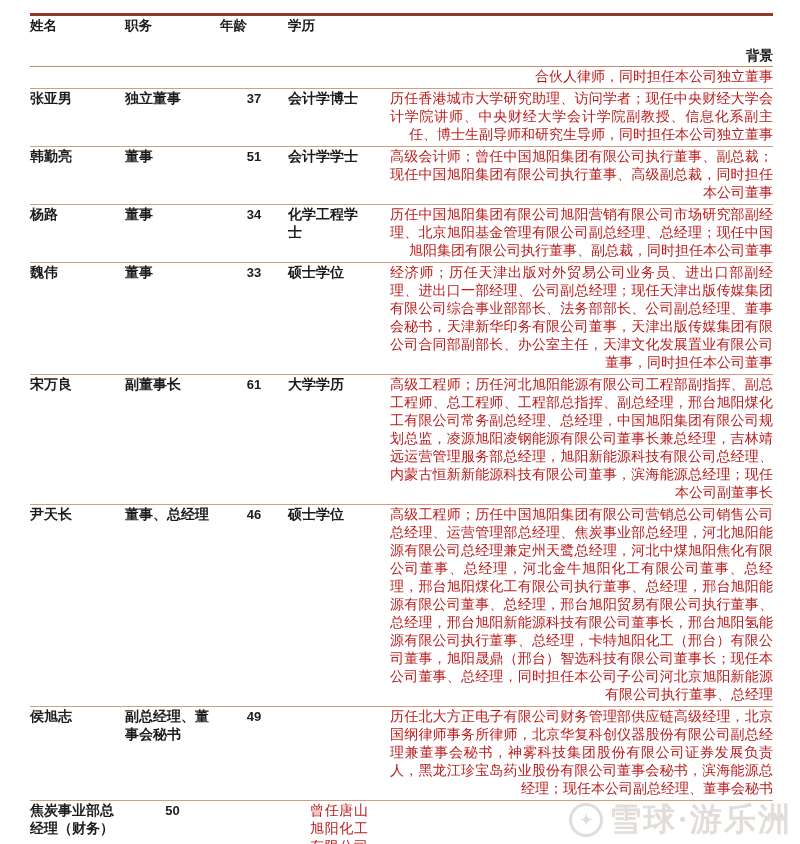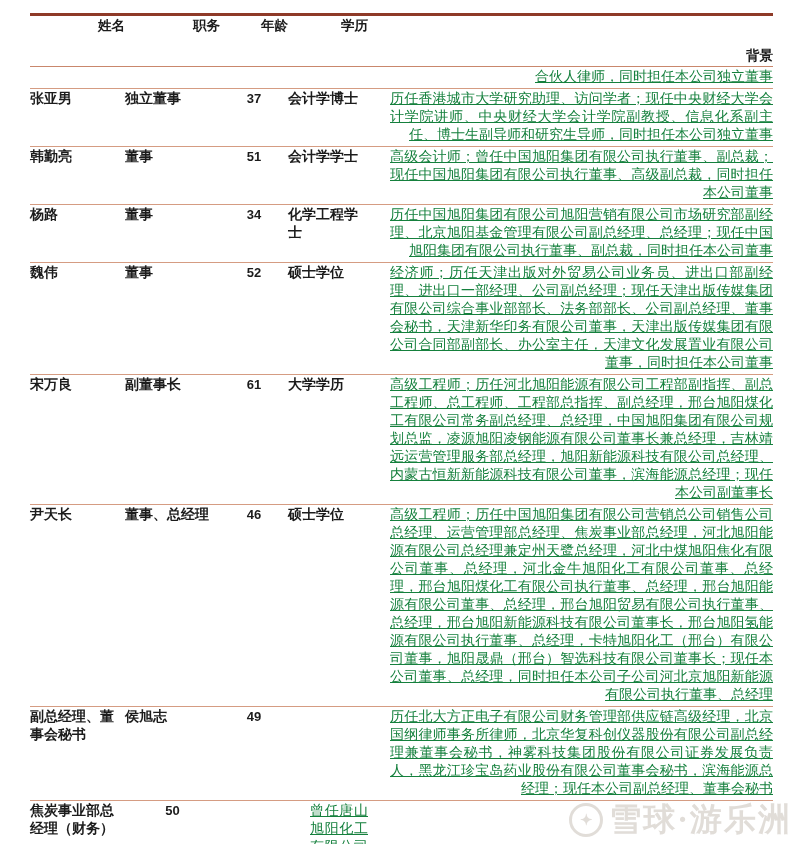--- a/index.html
+++ b/index.html
@@ -15,43 +15,42 @@
   }
   .head,.row{
     display:grid;
     grid-template-columns:95px 95px 68px 80px 1fr;
   }
   .head{
     border-bottom:1px solid #c9876c;
     padding:2px 0 2px 0;
     font-weight:bold;font-size:13.5px;line-height:16px;
   }
-  .head .hc{text-align:right;}
+  .head .hc{text-align:left;}
   .head .hc.bg{text-align:right;margin-top:30px;}
   .row{
     border-bottom:1px solid #d59c82;
     padding:1px 0 2px 0;
   }
   .row:last-child{border-bottom:1px solid #b07a5e;}
   .cell{font-size:14px;line-height:18px;}
   .cell.name,.cell.pos,.cell.edu{
     text-align:left;font-weight:600;
   }
   .cell.age{
     text-align:center;
     font-family:"Liberation Sans","DejaVu Sans",sans-serif;
     font-size:13px;font-weight:600;
   }
   .cell.bg{
     padding-left:22px;
     text-align:justify;
     text-align-last:right;
     text-justify:inter-character;
-    color:#15803d;
-    text-decoration:underline;
+    color:#b91c1c;
   }
   .source{
     position:absolute;left:31px;top:851px;
     font-size:11.5px;color:#a18c6e;letter-spacing:1px;
   }
   .watermark{
     position:absolute;right:8px;top:800px;height:40px;
     display:flex;align-items:center;gap:6px;
     color:#c9c2ba;opacity:0.55;pointer-events:none;
     font-weight:700;
@@ -101,41 +100,41 @@
         <div class="row">
     <div class="cell name">杨路</div>
     <div class="cell pos">董事</div>
     <div class="cell age">34</div>
     <div class="cell edu">化学工程学士</div>
     <div class="cell bg">历任中国旭阳集团有限公司旭阳营销有限公司市场研究部副经理、北京旭阳基金管理有限公司副总经理、总经理；现任中国旭阳集团有限公司执行董事、副总裁，同时担任本公司董事</div>
   </div>
         <div class="row">
     <div class="cell name">魏伟</div>
     <div class="cell pos">董事</div>
-    <div class="cell age">52</div>
+    <div class="cell age">33</div>
     <div class="cell edu">硕士学位</div>
     <div class="cell bg">经济师；历任天津出版对外贸易公司业务员、进出口部副经理、进出口一部经理、公司副总经理；现任天津出版传媒集团有限公司综合事业部部长、法务部部长、公司副总经理、董事会秘书，天津新华印务有限公司董事，天津出版传媒集团有限公司合同部副部长、办公室主任，天津文化发展置业有限公司董事，同时担任本公司董事</div>
   </div>
         <div class="row">
     <div class="cell name">宋万良</div>
     <div class="cell pos">副董事长</div>
     <div class="cell age">61</div>
     <div class="cell edu">大学学历</div>
     <div class="cell bg">高级工程师；历任河北旭阳能源有限公司工程部副指挥、副总工程师、总工程师、工程部总指挥、副总经理，邢台旭阳煤化工有限公司常务副总经理、总经理，中国旭阳集团有限公司规划总监，凌源旭阳凌钢能源有限公司董事长兼总经理，吉林靖远运营管理服务部总经理，旭阳新能源科技有限公司总经理、内蒙古恒新新能源科技有限公司董事，滨海能源总经理；现任本公司副董事长</div>
   </div>
         <div class="row">
     <div class="cell name">尹天长</div>
     <div class="cell pos">董事、总经理</div>
     <div class="cell age">46</div>
     <div class="cell edu">硕士学位</div>
     <div class="cell bg">高级工程师；历任中国旭阳集团有限公司营销总公司销售公司总经理、运营管理部总经理、焦炭事业部总经理，河北旭阳能源有限公司总经理兼定州天鹭总经理，河北中煤旭阳焦化有限公司董事、总经理，河北金牛旭阳化工有限公司董事、总经理，邢台旭阳煤化工有限公司执行董事、总经理，邢台旭阳能源有限公司董事、总经理，邢台旭阳贸易有限公司执行董事、总经理，邢台旭阳新能源科技有限公司董事长，邢台旭阳氢能源有限公司执行董事、总经理，卡特旭阳化工（邢台）有限公司董事，旭阳晟鼎（邢台）智选科技有限公司董事长；现任本公司董事、总经理，同时担任本公司子公司河北京旭阳新能源有限公司执行董事、总经理</div>
   </div>
         <div class="row">
+    <div class="cell name">侯旭志</div>
     <div class="cell pos">副总经理、董事会秘书</div>
-    <div class="cell name">侯旭志</div>
     <div class="cell age">49</div>
     <div class="cell edu"></div>
     <div class="cell bg">历任北大方正电子有限公司财务管理部供应链高级经理，北京国纲律师事务所律师，北京华复科创仪器股份有限公司副总经理兼董事会秘书，神雾科技集团股份有限公司证券发展负责人，黑龙江珍宝岛药业股份有限公司董事会秘书，滨海能源总经理；现任本公司副总经理、董事会秘书</div>
   </div>
         <div class="row">
     <div class="cell pos">焦炭事业部总经理（财务）</div>
     <div class="cell age">50</div>
     <div class="cell edu"></div>
     <div class="cell bg">曾任唐山旭阳化工有限公司财务管理部经理、资金管理部经理；唐山旭阳石油化工有限公司总经理助理、唐山旭阳新材料有限公司总经理助理；现任本公司副总经理，负责财务管理工作</div>
   </div>

